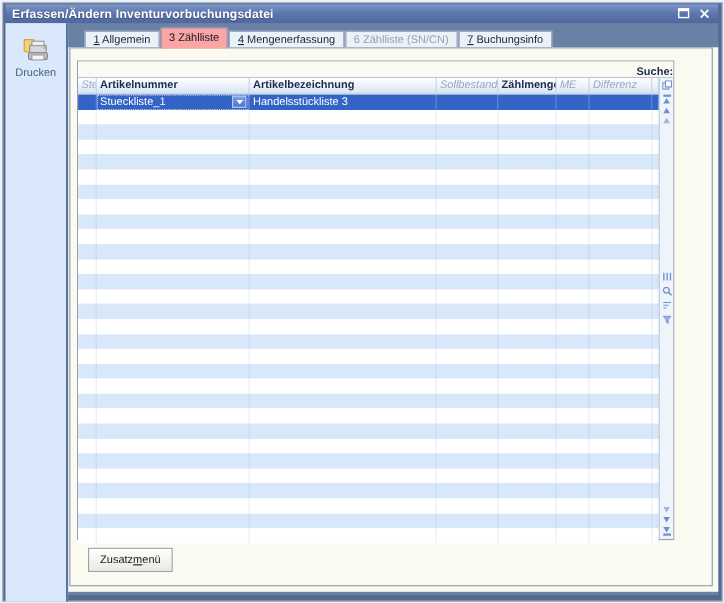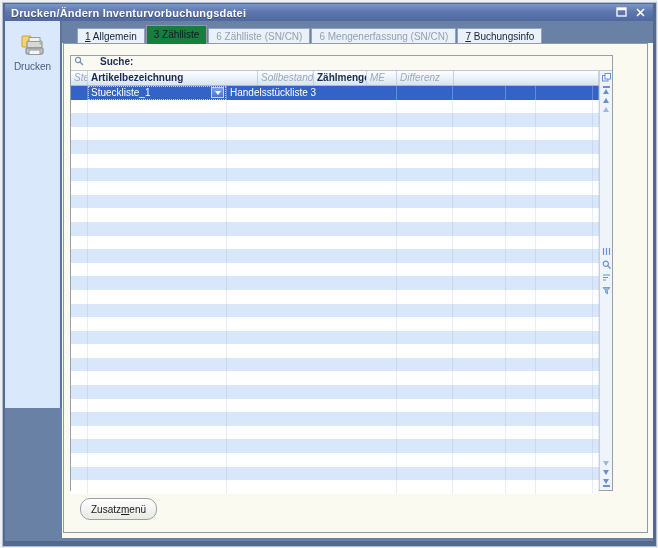--- a/index.html
+++ b/index.html
@@ -7,34 +7,34 @@
   
   .frame{position:absolute;left:2px;top:2px;width:653px;height:543px;background:#55698F;border:1px solid #B3BFD3;}
   .titlebar{position:absolute;left:2px;top:1px;width:648px;height:17px;
     background:linear-gradient(180deg,#7E97C8 0%,#5E77AE 45%,#50689F 100%);
     display:flex;align-items:center;color:#fff;font-size:11px;font-weight:bold;padding-left:6px;box-sizing:border-box;}
   .titlebar .caption{text-shadow:0 1px 1px rgba(0,0,0,.35);letter-spacing:.2px;}
   .tb-btns{position:absolute;right:6px;top:2px;display:flex;gap:6px;align-items:center;}
   .tb-btn{width:13px;height:12px;display:flex;align-items:center;justify-content:center;}
   
   .client{position:absolute;left:2px;top:18px;width:648px;height:520px;background:#6A81A6;}
-  .sidebar{position:absolute;left:0;top:0;width:55px;height:387px;background:#D9E9FB;border-right:2px solid #5C74A3;}
+  .sidebar{position:absolute;left:0;top:0;width:55px;height:526px;background:#D9E9FB;border-right:2px solid #5C74A3;}
   .print-cmd{position:absolute;left:0;top:12px;width:55px;text-align:center;cursor:default;}
   .print-cmd .plabel{display:block;margin-top:2px;font-size:10px;color:#4A5E7E;}
   .mainbg{position:absolute;left:57px;top:22px;width:591px;height:495px;background:#FBFAF1;}
   
   .tabbar{position:absolute;left:57px;top:0;width:591px;height:23px;display:flex;align-items:flex-end;padding-left:15px;box-sizing:border-box;}
   .tab{height:15px;line-height:15px;padding:0 7px;font-size:10px;background:#EBF1F9;color:#16213C;
     border:1px solid #93A5BE;border-bottom:none;margin-right:1px;white-space:nowrap;}
-  .tab.active{background:#15803d;height:18px;line-height:18px;border-color:#8E99AC;position:relative;z-index:3;color:#101826;}
+  .tab.active{background:#fca5a5;height:18px;line-height:18px;border-color:#8E99AC;position:relative;z-index:3;color:#101826;}
   .tab.disabled{color:#95A0B0;}
   .tabpage{position:absolute;left:58px;top:22px;width:583px;height:488px;background:#FBFAF1;border:1px solid #8E99AC;}
   
   .grid{position:absolute;left:6px;top:11px;width:543px;height:436px;border:1px solid #98A0AE;background:#fff;display:flex;flex-direction:column;box-sizing:border-box;}
-  .search-row{height:14px;min-height:14px;background:#FBFAF2;border-bottom:1px solid #B9C4D6;display:flex;align-items:flex-start;padding-left:3px;gap:16px;}
+  .search-row{height:14px;min-height:14px;background:#FBFAF2;border-bottom:1px solid #B9C4D6;display:flex;align-items:flex-end;padding-left:3px;gap:4px;flex-direction:column;}
   .search-label{font-size:10px;font-weight:bold;color:#1C2C4C;}
   .search-ph{font-size:10px;font-style:italic;color:#9AA3B4;}
   .gbody{flex:1;display:flex;min-height:0;}
   .cells-col{flex:1;display:flex;flex-direction:column;min-width:0;}
   .header-row{height:14px;min-height:14px;display:flex;background:linear-gradient(180deg,#FFFFFF 0%,#E9F1FA 55%,#D6E3F4 100%);border-bottom:1px solid #ABB9CE;}
   .hcell{font-size:10px;line-height:13px;padding-left:3px;box-sizing:border-box;border-right:1px solid #C3D1E6;overflow:hidden;white-space:nowrap;}
   .hcell.bold{font-weight:bold;color:#1B2B4D;}
   .hcell.dim{color:#9BA7BC;font-style:italic;}
   .rows{flex:1;display:flex;flex-direction:column;background:#fff;}
   .row{height:13.6px;min-height:13.6px;display:flex;}
@@ -54,33 +54,33 @@
   .vstrip{width:12px;min-width:12px;background:#EFF4FB;border-left:1px solid #C5D2E4;position:relative;}
   .vs-top,.vs-bottom,.vs-mid{position:absolute;left:0;width:12px;display:flex;flex-direction:column;align-items:center;gap:4px;}
   .vs-top{top:2px;} .vs-mid{top:176px;} .vs-bottom{bottom:3px;}
   .tri-up{width:0;height:0;border-left:3.5px solid transparent;border-right:3.5px solid transparent;border-bottom:5px solid #6B8FD0;}
   .tri-dn{width:0;height:0;border-left:3.5px solid transparent;border-right:3.5px solid transparent;border-top:5px solid #6B8FD0;}
   .tri-up.pale{border-bottom-color:#9DB7E2;}.tri-dn.pale{border-top-color:#9DB7E2;}
   .bar{width:7px;height:2px;background:#6B8FD0;}
   .stack{display:flex;flex-direction:column;align-items:center;gap:1px;}
   
   .footer-btn{position:absolute;left:16px;top:454px;height:20px;padding:0 10px;
-    background:linear-gradient(180deg,#FEFEFE,#E9EAE4);border:1px solid #98A0AC;border-radius:10px;
+    background:linear-gradient(180deg,#FEFEFE,#E9EAE4);border:1px solid #98A0AC;border-radius:0;
     font-size:10px;color:#1A1A1A;display:flex;align-items:center;box-shadow:0 1px 0 rgba(255,255,255,.8) inset;}
   u{text-decoration:underline;}
   svg{display:block;}
 </style>
 </head>
 <body>
 
 <div id="stage">
   <div class="frame">
 
     <div class="titlebar">
-      <span class="caption">Drucken/Ändern Inventurvorbuchungsdatei</span>
+      <span class="caption">Erfassen/Ändern Inventurvorbuchungsdatei</span>
       <span class="tb-btns">
         <span class="tb-btn">
           <svg width="11" height="10" viewBox="0 0 11 10">
             <rect x="1" y="1" width="9" height="8" fill="none" stroke="#fff" stroke-width="1.3"></rect>
             <rect x="1" y="1" width="9" height="2.2" fill="#fff"></rect>
           </svg>
         </span>
         <span class="tb-btn">
           <svg width="9" height="9" viewBox="0 0 9 9">
             <path d="M1 1 L8 8 M8 1 L1 8" stroke="#fff" stroke-width="1.6"></path>
@@ -103,41 +103,42 @@
           </svg>
           <span class="plabel">Drucken</span>
         </div>
       </div>
 
       <div class="mainbg"></div>
 
       <div class="tabbar">
           <div class="tab"><u>1</u><span> Allgemein</span></div>
           <div class="tab active"><span>3 Zählliste</span></div>
+          <div class="tab"><u>4</u><span> Mengenerfassung</span></div>
           <div class="tab disabled"><span>6 Zählliste (SN/CN)</span></div>
-          <div class="tab disabled"><span>6 Mengenerfassung (SN/CN)</span></div>
           <div class="tab"><u>7</u><span> Buchungsinfo</span></div>
         </div>
 
       <div class="tabpage">
 
         <div class="grid">
 
           <div class="search-row">
             <svg width="10" height="10" viewBox="0 0 10 10">
               <circle cx="4" cy="4" r="2.6" fill="none" stroke="#7A90B4" stroke-width="1.2"></circle>
               <path d="M6 6 L9 9" stroke="#7A90B4" stroke-width="1.4"></path>
             </svg>
             <span class="search-label">Suche:</span>
           </div>
 
           <div class="gbody">
             <div class="cells-col">
               <div class="header-row">
                   <div class="hcell c0 dim">Steu</div>
+                  <div class="hcell c1 bold">Artikelnummer</div>
                   <div class="hcell c2 bold">Artikelbezeichnung</div>
                   <div class="hcell c3 dim">Sollbestand</div>
                   <div class="hcell c4 bold">Zählmenge</div>
                   <div class="hcell c5 dim">ME</div>
                   <div class="hcell c6 dim">Differenz</div>
                   <div class="hcell c7 dim"></div>
                 </div>
               <div class="rows">
                   <div class="row selected">
                     <div class="cell c0"></div>

